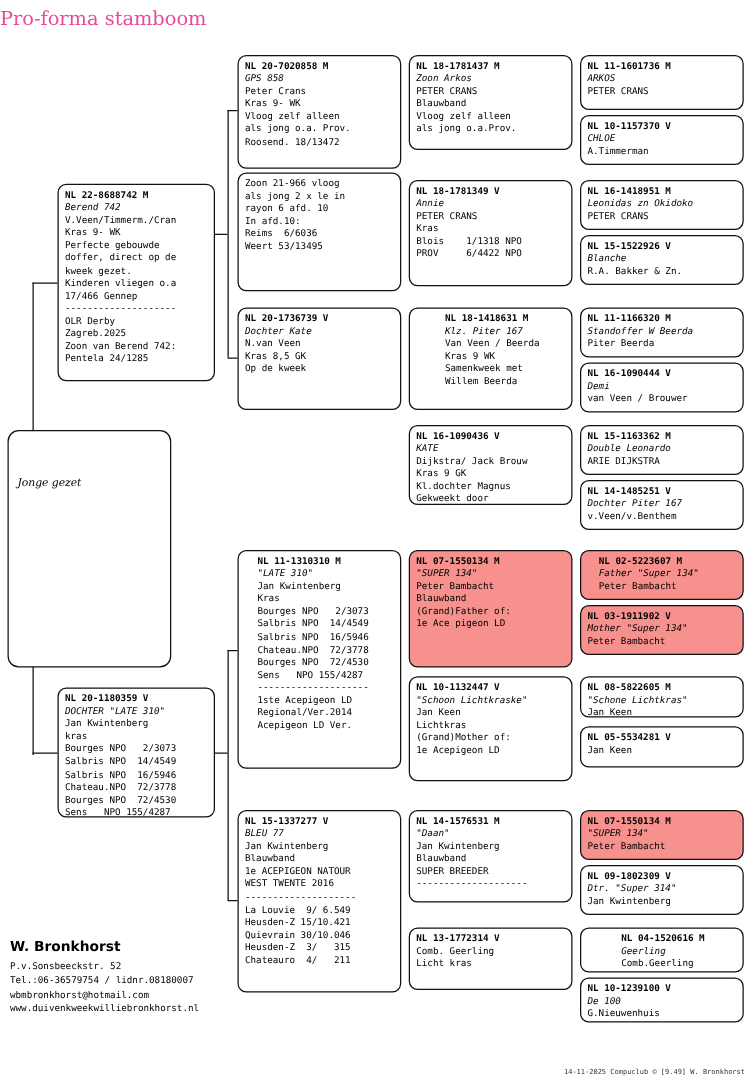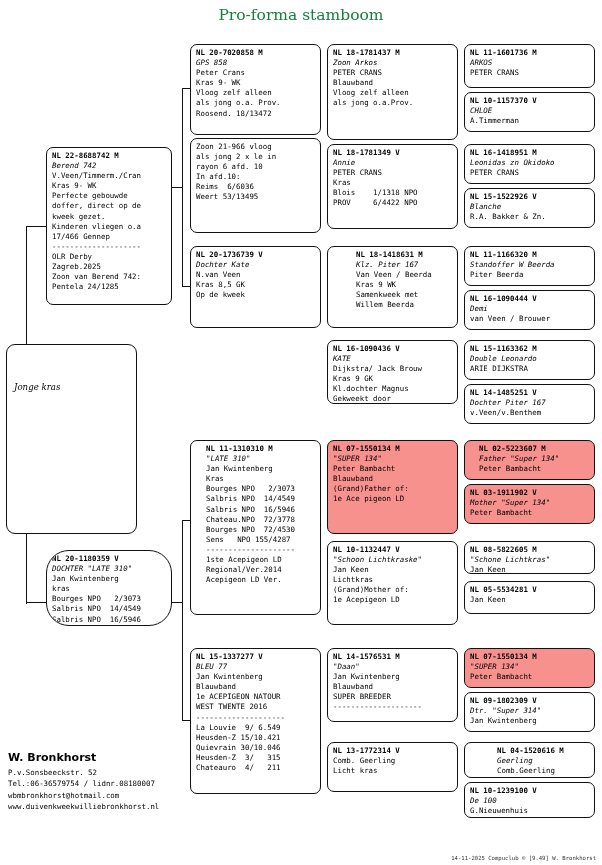--- a/index.html
+++ b/index.html
@@ -7,24 +7,23 @@
     width:602px;height:865px;
     background:#ffffff;
     font-family:"DejaVu Sans Mono", monospace;
     font-size:7.4px;
     color:#000;
     position:relative;
     overflow:hidden;
   }
   .title{
     position:absolute;left:0;top:6px;width:602px;
-    text-align:center;
     font-family:"DejaVu Serif", serif;
     font-size:15.5px;
-    color:#15803d;
+    color:#ec4899;
   }
   .box{
     position:absolute;
     border:1.3px solid #111;
     border-radius:7px;
     background:#fff;
     box-sizing:border-box;
     padding:3px 4px 3px 5px;
     line-height:10.1px;
     overflow:hidden;
@@ -74,40 +73,40 @@
 <div class="conn" style="left:182px;top:88px;width:8px;height:1.3px;"></div>
 <div class="conn" style="left:182px;top:286px;width:8px;height:1.3px;"></div>
 <div class="conn" style="left:172px;top:187px;width:10px;height:1.3px;"></div>
 
 <div class="conn" style="left:182px;top:520px;width:1.3px;height:200px;"></div>
 <div class="conn" style="left:182px;top:520px;width:8px;height:1.3px;"></div>
 <div class="conn" style="left:182px;top:720px;width:8px;height:1.3px;"></div>
 <div class="conn" style="left:172px;top:602px;width:10px;height:1.3px;"></div>
 
 <div class="bigbox" style="left:6px;top:344px;width:131px;height:190px;"></div>
-<div class="jonge" style="left:14px;top:382px;">Jonge kras</div>
+<div class="jonge" style="left:14px;top:382px;">Jonge gezet</div>
 
 <div id="boxlayer">
     <div class="box" style="left: 46px; top: 147px; width: 126px; height: 158px;">
       <div class="hdr">NL  22-8688742 M</div>
       <div class="ln ital">Berend 742</div>
       <div class="ln">V.Veen/Timmerm./Cran</div>
       <div class="ln">Kras 9- WK</div>
       <div class="ln">Perfecte gebouwde</div>
       <div class="ln">doffer, direct op de</div>
       <div class="ln">kweek gezet.</div>
       <div class="ln">Kinderen vliegen o.a</div>
       <div class="ln">17/466 Gennep</div>
       <div class="ln">--------------------</div>
       <div class="ln">OLR Derby</div>
       <div class="ln">Zagreb.2025</div>
       <div class="ln">Zoon van Berend 742:</div>
       <div class="ln">Pentela 24/1285</div>
     </div>
-    <div class="box" style="left: 46px; top: 550px; width: 126px; height: 76px; border-radius: 23px;">
+    <div class="box" style="left: 46px; top: 550px; width: 126px; height: 104px;">
       <div class="hdr">NL  20-1180359 V</div>
       <div class="ln ital">DOCHTER "LATE 310"</div>
       <div class="ln">Jan Kwintenberg</div>
       <div class="ln">kras</div>
       <div class="ln">Bourges NPO   2/3073</div>
       <div class="ln">Salbris NPO  14/4549</div>
       <div class="ln">Salbris NPO  16/5946</div>
       <div class="ln">Chateau.NPO  72/3778</div>
       <div class="ln">Bourges NPO  72/4530</div>
       <div class="ln">Sens   NPO 155/4287</div>
@@ -159,21 +158,21 @@
       <div class="ln">Blauwband</div>
       <div class="ln">1e ACEPIGEON NATOUR</div>
       <div class="ln">WEST TWENTE 2016</div>
       <div class="ln">--------------------</div>
       <div class="ln">La Louvie  9/ 6.549</div>
       <div class="ln">Heusden-Z 15/10.421</div>
       <div class="ln">Quievrain 30/10.046</div>
       <div class="ln">Heusden-Z  3/   315</div>
       <div class="ln">Chateauro  4/   211</div>
     </div>
-    <div class="box" style="left: 327px; top: 44px; width: 131px; height: 96px;">
+    <div class="box" style="left: 327px; top: 44px; width: 131px; height: 76px;">
       <div class="hdr">NL  18-1781437 M</div>
       <div class="ln ital">Zoon Arkos</div>
       <div class="ln">PETER CRANS</div>
       <div class="ln">Blauwband</div>
       <div class="ln">Vloog zelf alleen</div>
       <div class="ln">als jong o.a.Prov.</div>
     </div>
     <div class="box" style="left: 327px; top: 144px; width: 131px; height: 85px;">
       <div class="hdr">NL  18-1781349 V</div>
       <div class="ln ital">Annie</div>

